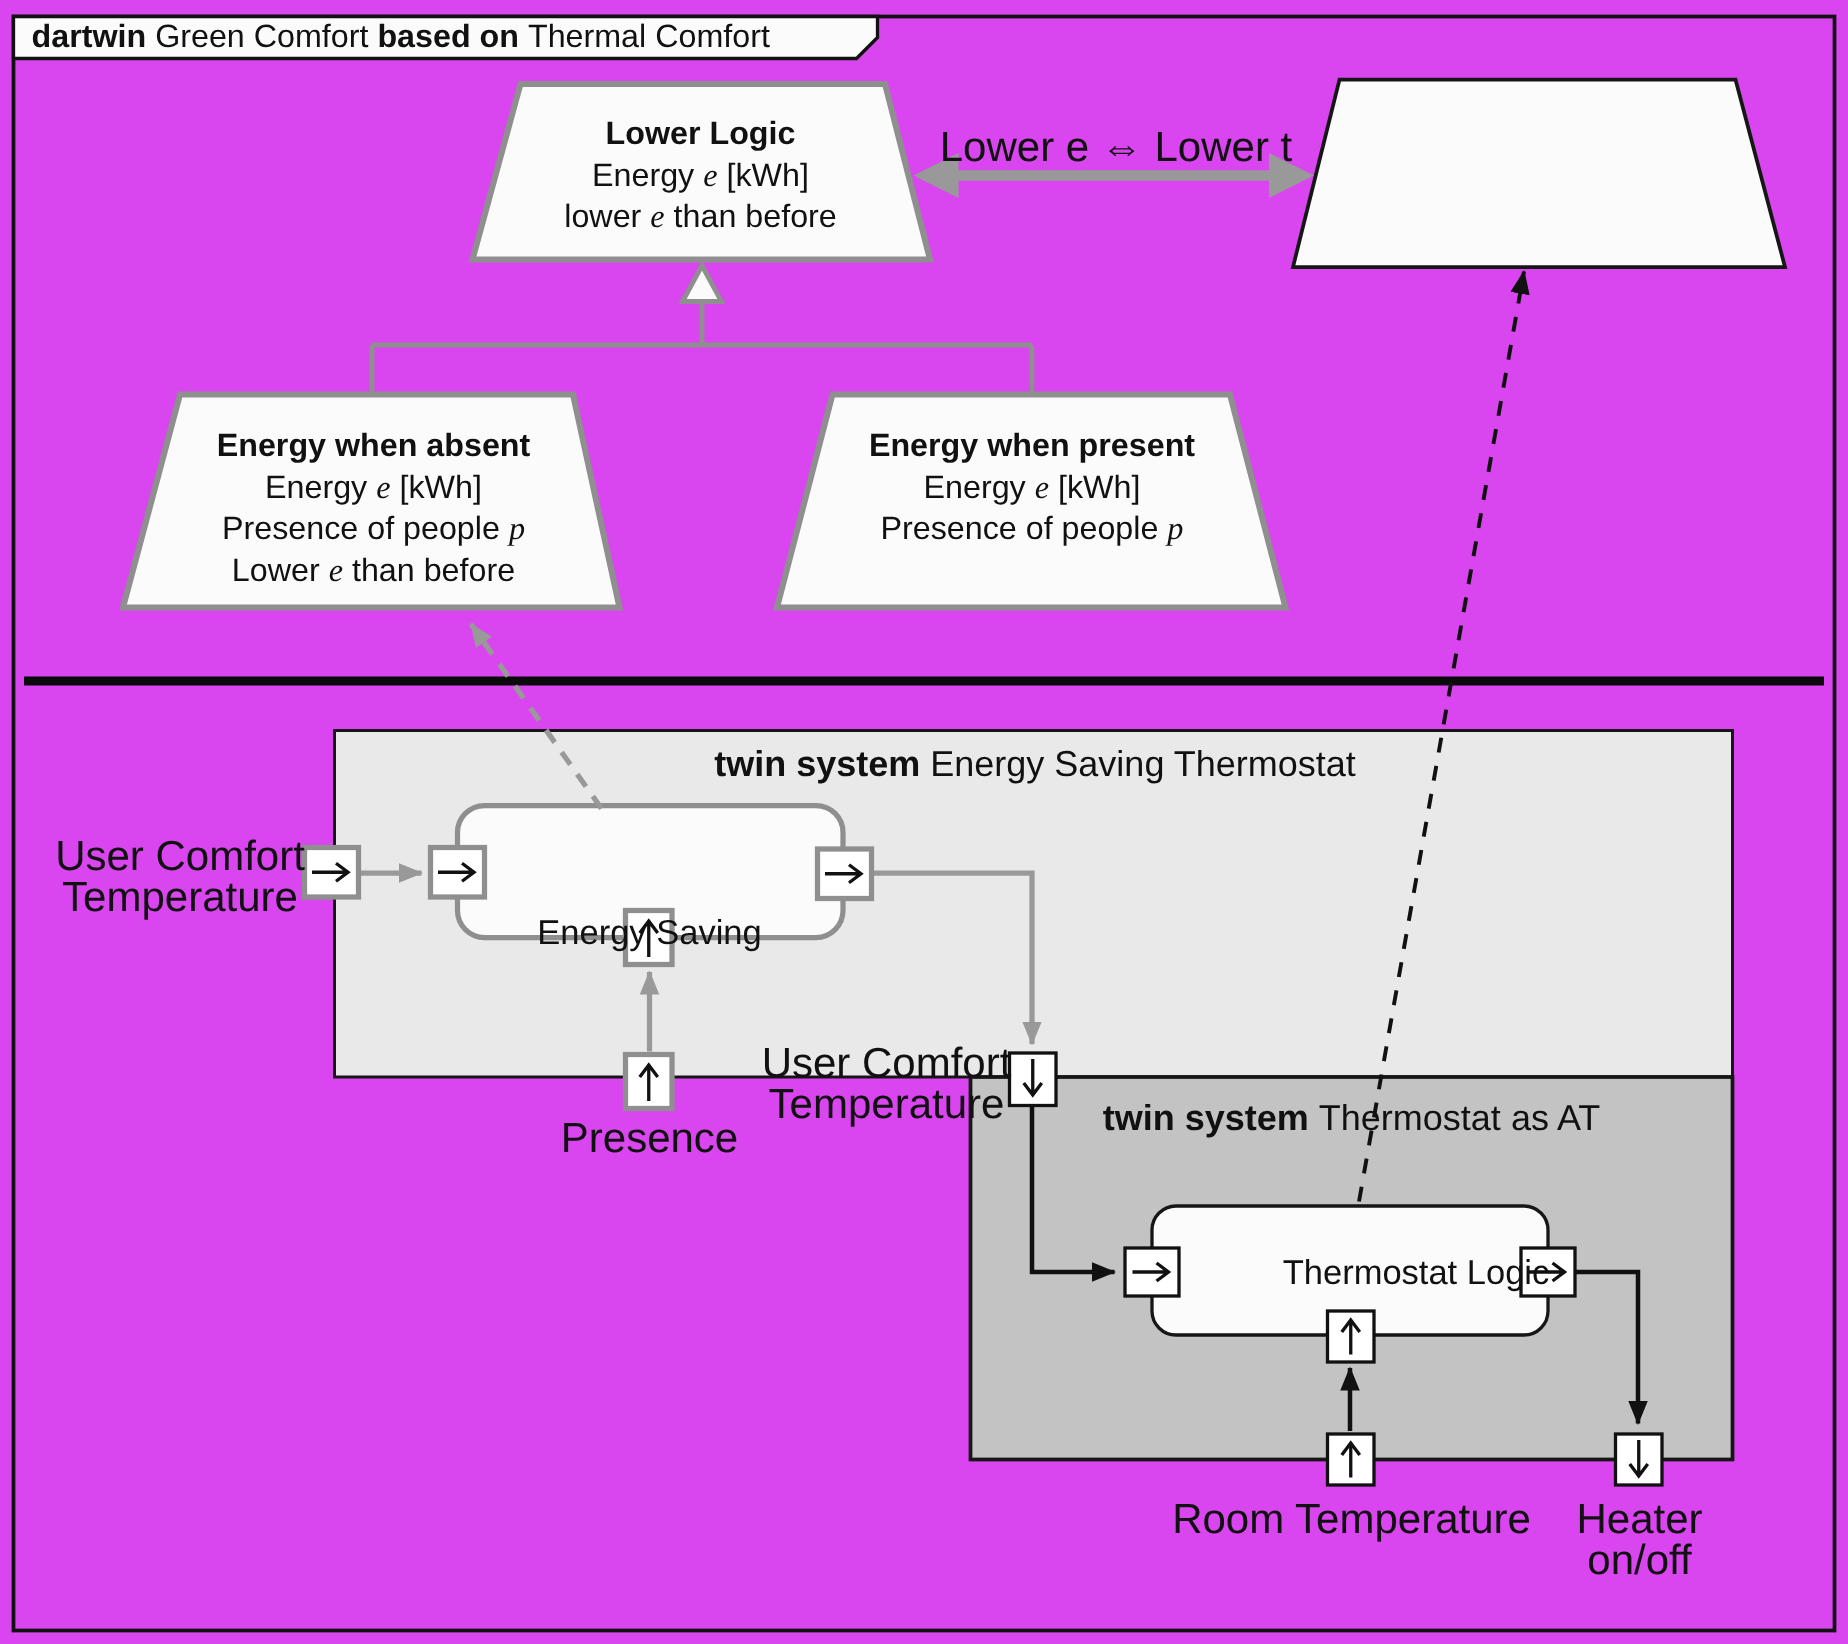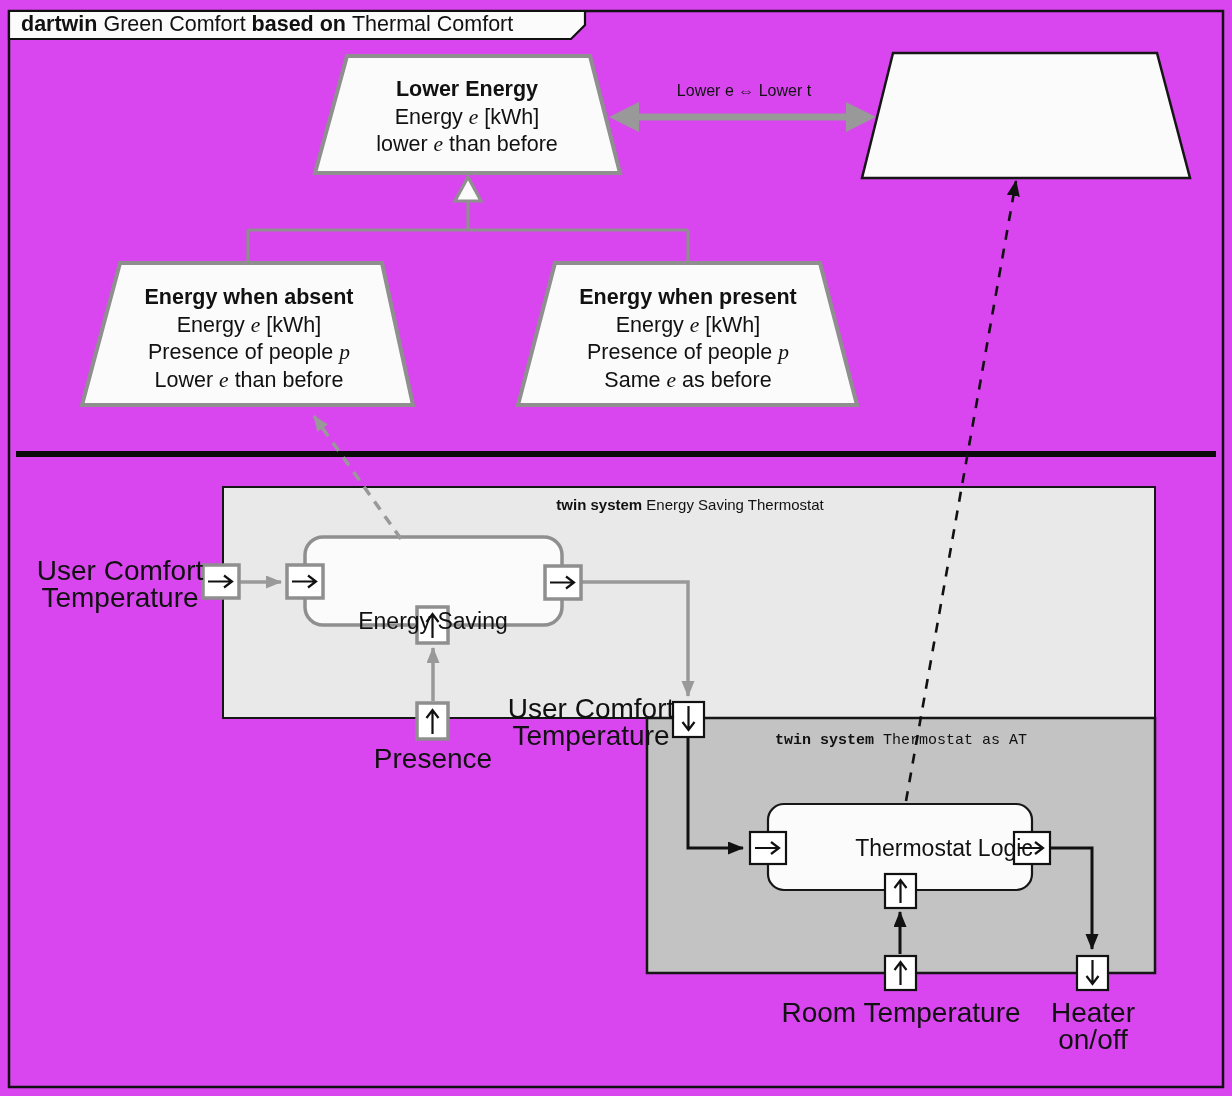--- a/index.html
+++ b/index.html
@@ -8,25 +8,25 @@
     position:relative; width:1232px; height:1096px;
     background:#d946ef; overflow:hidden;
     font-family:"Liberation Sans", sans-serif; color:#111;
   }
   .stage svg { position:absolute; left:0; top:0; }
   .lbl { position:absolute; white-space:nowrap; }
   .ctr { transform:translateX(-50%); text-align:center; }
   .goal-text { font-size:21.5px; line-height:27.5px; }
   .g-title { font-weight:bold; }
   .var { font-style:italic; font-family:"Liberation Serif", serif; }
-  .sys-title { font-size:15px; }
+  .sys-title { font-size:24px; }
   .blk-label { font-size:23px; }
   .port-label { font-size:28px; line-height:26.5px; }
   .tab-title { font-size:21.5px; }
-  .rel-label { font-size:16px; font-weight:500; }
+  .rel-label { font-size:28px; font-weight:500; }
 </style>
 </head>
 <body>
 
 <div class="stage">
 
 <svg width="1232" height="1096" viewBox="0 0 1232 1096">
   <defs>
     <marker id="ahG" markerUnits="userSpaceOnUse" markerWidth="20" markerHeight="16" refX="15" refY="6.5" orient="auto">
       <path d="M0,0 L16,6.5 L0,13 Z" fill="#999999"></path>
@@ -128,58 +128,57 @@
     <g>
       <rect x="1077" y="956" width="31" height="34" fill="#fff" stroke="#111" stroke-width="2.2"></rect>
       <path d="M1092.5,960 V983 M1086.5,976 L1092.5,984 L1098.5,976" fill="none" stroke="#111" stroke-width="2.2"></path>
     </g>
   </g>
 </svg>
 
 <div class="lbl tab-title" style="left:21px; top:12px;"><span style="font-weight: bold;">dartwin </span><span>Green Comfort </span><span style="font-weight: bold;">based on </span><span>Thermal Comfort</span></div>
 
 <div class="lbl ctr goal-text" style="left:467px; top:76px;">
-  <div class="g-title">Lower Energy</div>
+  <div class="g-title">Lower Logic</div>
   <div><span>Energy </span><span class="var">e</span><span> [kWh]</span></div>
   <div><span>lower </span><span class="var">e</span><span> than before</span></div>
 </div>
 
 
 <div class="lbl ctr rel-label" style="left:744px; top:82px;">Lower e ⇔ Lower t</div>
 
 <div class="lbl ctr goal-text" style="left:249px; top:284px;">
   <div class="g-title">Energy when absent</div>
   <div><span>Energy </span><span class="var">e</span><span> [kWh]</span></div>
   <div><span>Presence of people </span><span class="var">p</span></div>
   <div><span>Lower </span><span class="var">e</span><span> than before</span></div>
 </div>
 
 <div class="lbl ctr goal-text" style="left:688px; top:284px;text-align:center;">
   <div class="g-title">Energy when present</div>
   <div><span>Energy </span><span class="var">e</span><span> [kWh]</span></div>
   <div><span>Presence of people </span><span class="var">p</span></div>
-  <div><span>Same </span><span class="var">e</span><span> as before</span></div>
 </div>
 
 <div class="lbl ctr sys-title" style="left:690px; top:496px;"><span style="font-weight: bold;">twin system </span><span>Energy Saving Thermostat</span></div>
 <div class="lbl ctr blk-label" style="left:433px; top:568px;margin-top:40px;">Energy Saving</div>
 
 <div class="lbl ctr port-label" style="left:120px; top:558px;">
   <div>User Comfort</div>
   <div>Temperature</div>
 </div>
 
 <div class="lbl ctr port-label" style="left:433px; top:746px;">Presence</div>
 
 <div class="lbl ctr port-label" style="left:591px; top:696px;">
   <div>User Comfort</div>
   <div>Temperature</div>
 </div>
 
-<div class="lbl ctr sys-title" style="left:901px; top:732px;font-family:Liberation Mono, monospace;"><span style="font-weight: bold;">twin system </span><span>Thermostat as AT</span></div>
+<div class="lbl ctr sys-title" style="left:901px; top:732px;"><span style="font-weight: bold;">twin system </span><span>Thermostat as AT</span></div>
 <div class="lbl ctr blk-label" style="left:944px; top:835px;text-align:center;">Thermostat Logic</div>
 
 <div class="lbl ctr port-label" style="left:901px; top:1000px;">Room Temperature</div>
 
 <div class="lbl ctr port-label" style="left:1093px; top:1000px;">
   <div>Heater</div>
   <div>on/off</div>
 </div>
 
 </div>

